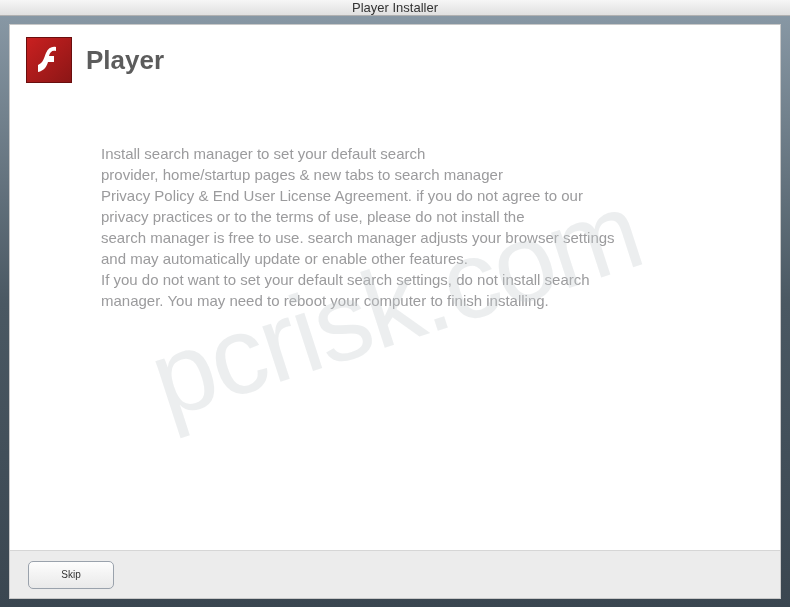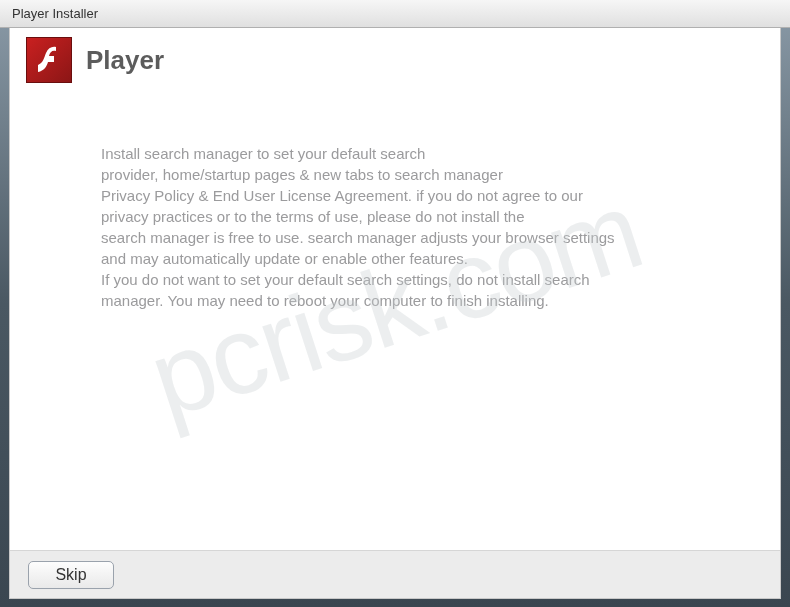--- a/index.html
+++ b/index.html
@@ -18,30 +18,30 @@
       transform: translate(-50%, -50%) rotate(-18deg);
       font-size: 110px;
       font-weight: 300;
       color: rgba(200, 205, 210, 0.35);
       white-space: nowrap;
       pointer-events: none;
       z-index: 5;
       letter-spacing: -2px;
     }
     .titlebar {
-      height: 28px;
+      height: 16px;
       background: linear-gradient(180deg, #f6f6f6 0%, #e0e0e0 100%);
       border-bottom: 1px solid #b0b0b0;
       display: flex;
       align-items: center;
+      justify-content: center;
       font-size: 13px;
       color: #333;
       position: relative;
       z-index: 10;
-      padding-left: 12px;
     }
     .window {
       position: absolute;
       top: 24px;
       left: 9px;
       right: 9px;
       bottom: 8px;
       background: #ffffff;
       border: 1px solid #c8c8c8;
       z-index: 1;
@@ -104,21 +104,21 @@
       padding: 0 18px;
       position: relative;
       z-index: 10;
     }
     .btn {
       min-width: 86px;
       height: 28px;
       border: 1px solid #9aa2ac;
       border-radius: 5px;
       background: linear-gradient(180deg, #fdfdfd 0%, #e9e9e9 100%);
-      font-size: 16px;
+      font-size: 10px;
       color: #333;
       cursor: pointer;
       padding: 0 18px;
     }
     .btn-primary {
       background: linear-gradient(180deg, #f2f8ff 0%, #b9d6f5 100%);
       border-color: #6a9fd4;
     }
   </style>
 </head>

